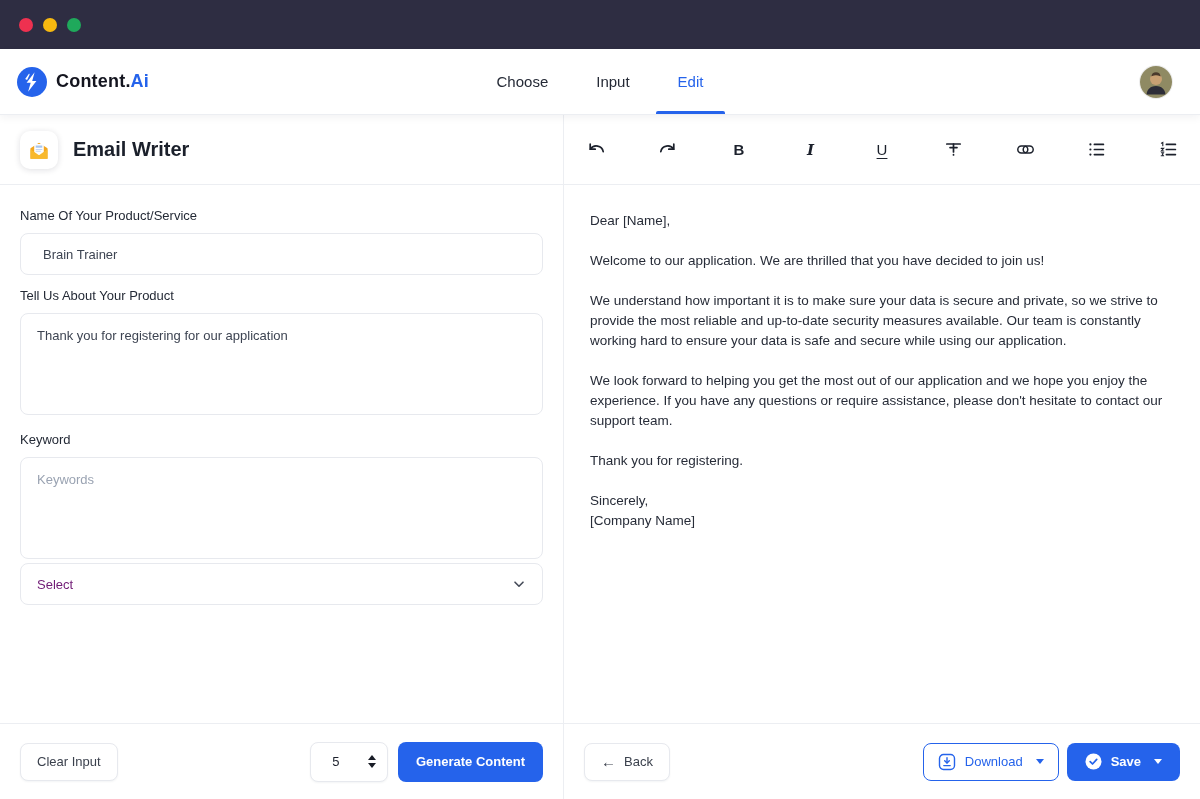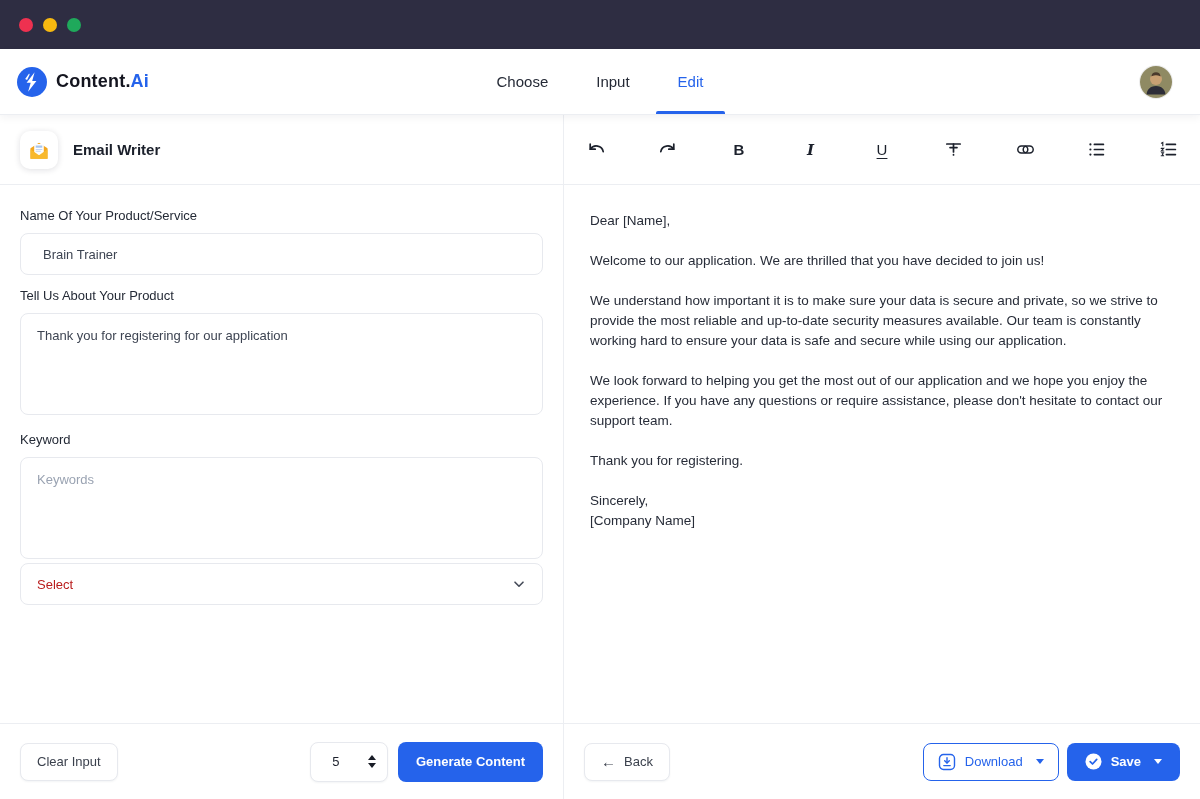--- a/index.html
+++ b/index.html
@@ -35,33 +35,33 @@
   .main { display:flex; height:684px; }
   .left  { width:564px; display:flex; flex-direction:column; border-right:1px solid #eceef2; }
   .right { flex:1; display:flex; flex-direction:column; }
 
   
   .tool-header { height:70px; display:flex; align-items:center; gap:15px;
     padding:0 20px; border-bottom:1px solid #eceef2; flex:0 0 auto; }
   .tool-icon { width:38px; height:38px; border-radius:10px; background:#fff;
     box-shadow:0 1px 6px rgba(25,30,50,.14); display:flex; align-items:center;
     justify-content:center; }
-  .tool-title { font-size:15px; font-weight:700; color:#1b202b; }
+  .tool-title { font-size:20px; font-weight:700; color:#1b202b; }
 
   
   .form { flex:1; padding:14px 20px 0; overflow:hidden; }
   .field-label { font-size:13px; font-weight:500; color:#242a36; margin:9px 0 10px; }
   .tbox { width:100%; border:1px solid #e7e9ee; border-radius:8px; background:#fff;
     font-size:13px; color:#3d4452; font-family:"Liberation Sans", sans-serif; }
   input.tbox { height:42px; padding:0 22px; outline:none; }
   textarea.tbox { height:102px; padding:13px 16px; resize:none; outline:none; line-height:1.4; }
   .tbox::placeholder { color:#9aa3b2; opacity:1; }
   .select { height:42px; display:flex; align-items:center; justify-content:space-between;
     padding:0 16px; cursor:pointer; }
-  .select .sel-text { color:#b91c1c; }
+  .select .sel-text { color:#701a75; }
   .mt-lg { margin-top:13px; }
 
   
   .panel-footer { height:76px; flex:0 0 auto; border-top:1px solid #eceef2;
     display:flex; align-items:center; padding:9px 20px; background:#fff; }
   .spacer { flex:1; }
 
   
   .btn { border-radius:8px; font-size:13px; font-family:"Liberation Sans",sans-serif;
     cursor:pointer; display:inline-flex; align-items:center; justify-content:center; }

